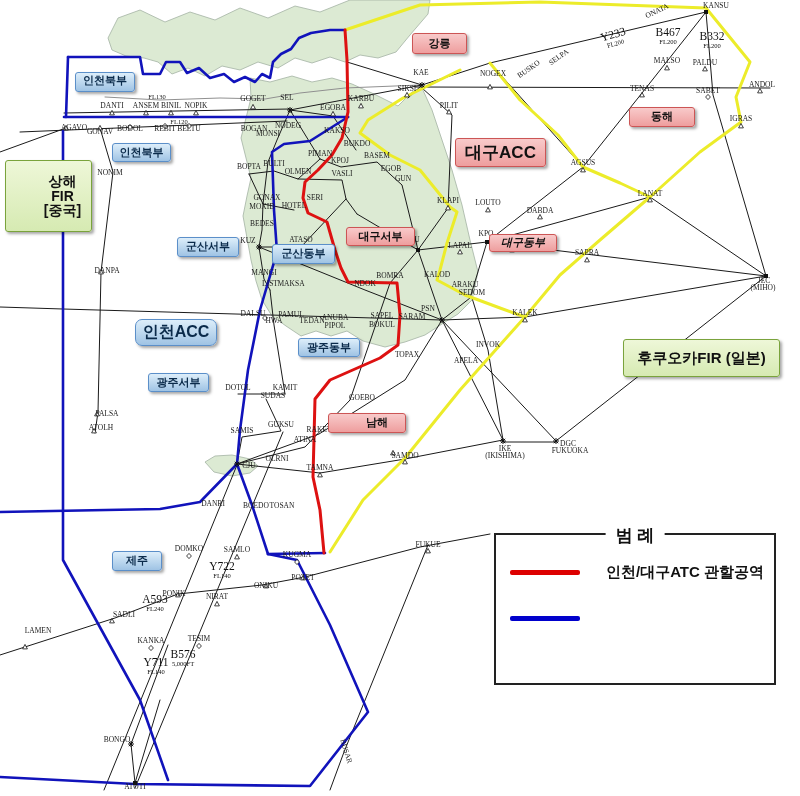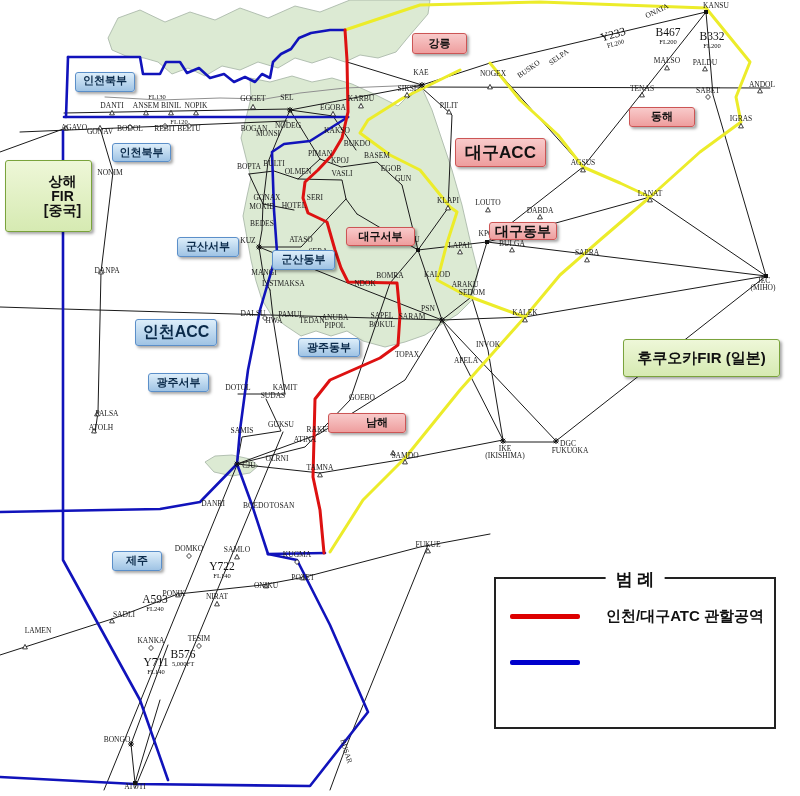--- a/index.html
+++ b/index.html
@@ -5,21 +5,21 @@
   html,body{margin:0;padding:0;background:#fff;}
   .stage{position:relative;width:800px;height:796px;background:#fff;overflow:hidden;
          font-family:"Liberation Sans",sans-serif;}
   #map{position:absolute;left:0;top:0;}
   .secbox{position:absolute;display:flex;align-items:center;justify-content:center;
           border-radius:3px;font-weight:bold;color:#111;text-align:center;
           box-shadow:2px 2px 3px rgba(0,0,0,.35);line-height:1.05;white-space:pre-line;}
   .secbox.blue{background:linear-gradient(#ddeefa,#9fc3e4);border:1px solid #5b8fc9;color:#0a2a4a;}
   .secbox.pink{background:linear-gradient(#f8caca,#ee9e9e);border:1px solid #c55;text-align:right;}
   .secbox.green{background:linear-gradient(#eef7d8,#d6eab2);border:1px solid #7aa33c;}
-  .legend{position:absolute;background:#fff;border:2px solid #222;margin-top:44px;}
+  .legend{position:absolute;background:#fff;border:2px solid #222;}
   .legend-title{position:absolute;top:-11px;left:50%;transform:translateX(-50%);
                 background:#fff;padding:0 10px;font-weight:bold;font-size:17px;color:#111;}
   .legend-row{position:absolute;left:0;width:100%;display:flex;align-items:center;}
   .legend-swatch{height:5px;width:70px;margin-left:14px;border-radius:2px;}
   .legend-label{flex:1;text-align:center;font-weight:bold;font-size:15px;color:#111;}
 </style>
 </head>
 <body>
 
 <div class="stage">
@@ -321,29 +321,29 @@
         <g transform="">
           <text x="183" y="658" font-size="11.5">B576</text>
           <text x="183" y="666" font-size="6.5">5,000FT</text>
         </g>
       </g>
     </svg>
   <div id="boxes">
       <div class="secbox blue" style="left: 75px; top: 72px; width: 58px; height: 18px; font-size: 11px; font-family: Liberation Mono, monospace;">인천북부</div>
       <div class="secbox blue" style="left: 112px; top: 143px; width: 57px; height: 17px; font-size: 11px;">인천북부</div>
       <div class="secbox blue" style="left: 177px; top: 237px; width: 60px; height: 18px; font-size: 11px;">군산서부</div>
-      <div class="secbox blue" style="left: 272px; top: 250px; width: 61px; height: 18px; font-size: 11px;">군산동부</div>
-      <div class="secbox blue" style="left: 135px; top: 319px; width: 80px; height: 25px; font-size: 16px;">인천ACC</div>
+      <div class="secbox blue" style="left: 272px; top: 244px; width: 61px; height: 18px; font-size: 11px;">군산동부</div>
+      <div class="secbox blue" style="left: 135px; top: 319px; width: 80px; height: 25px; font-size: 16px; border-radius: 7px;">인천ACC</div>
       <div class="secbox blue" style="left: 148px; top: 373px; width: 59px; height: 17px; font-size: 11px;">광주서부</div>
       <div class="secbox blue" style="left: 298px; top: 338px; width: 60px; height: 17px; font-size: 11px;">광주동부</div>
       <div class="secbox blue" style="left: 112px; top: 551px; width: 48px; height: 18px; font-size: 11px;">제주</div>
       <div class="secbox pink" style="left: 412px; top: 33px; width: 53px; height: 19px; font-size: 11px;">강릉</div>
       <div class="secbox pink" style="left: 455px; top: 138px; width: 89px; height: 27px; font-size: 17px;">대구ACC</div>
       <div class="secbox pink" style="left: 346px; top: 227px; width: 67px; height: 17px; font-size: 11px;">대구서부</div>
-      <div class="secbox pink" style="left: 489px; top: 222px; width: 66px; height: 16px; font-size: 14px;">대구동부</div>
+      <div class="secbox pink" style="left: 489px; top: 234px; width: 66px; height: 16px; font-size: 11px; font-style: italic;">대구동부</div>
       <div class="secbox pink" style="left: 328px; top: 413px; width: 56px; height: 18px; font-size: 11px; padding-left: 20px;">남해</div>
       <div class="secbox pink" style="left: 629px; top: 107px; width: 64px; height: 18px; font-size: 11px;">동해</div>
       <div class="secbox green" style="left: 5px; top: 160px; width: 57px; height: 70px; font-size: 14px; padding-left: 28px;">상해
 FIR
 [중국]</div>
       <div class="secbox green" style="left: 591px; top: 339px; width: 155px; height: 36px; font-size: 15px; margin-left: 32px;">후쿠오카FIR (일본)</div>
     </div>
 
   <div class="legend" id="legend" style="left:494px;top:533px;width:278px;height:148px;">
     <div class="legend-title">범 례</div>

